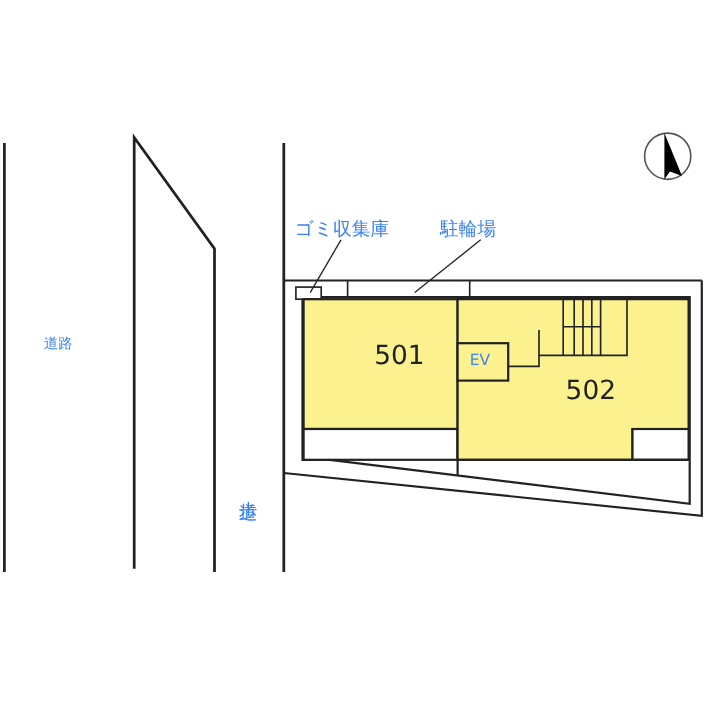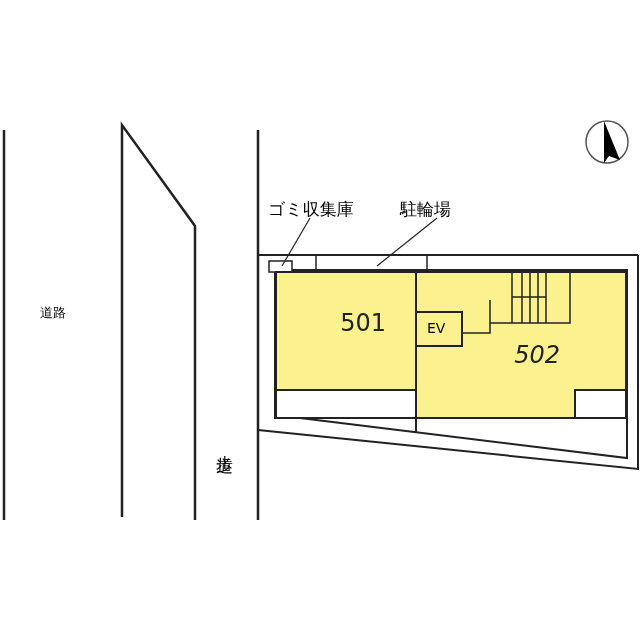--- a/index.html
+++ b/index.html
@@ -1,19 +1,19 @@
 <!DOCTYPE html>
 <html><head>
 <meta charset="utf-8">
 <style>
   html, body { margin:0; padding:0; background:#ffffff; }
   body { width:640px; height:640px; position:relative; overflow:hidden;
          font-family: "DejaVu Sans", "Liberation Sans", sans-serif; color:#222; }
   svg { position:absolute; left:0; top:0; }
-  .lbl { position:absolute; font-size:17px; line-height:1; color:#000000; }
+  .lbl { position:absolute; font-size:17px; line-height:1; color:#3b82f6; }
   .unit { position:absolute; font-size:24px; line-height:30px; text-align:right; color:#222; }
   .vert { writing-mode: vertical-rl; letter-spacing:2px; }
 </style>
 </head>
 <body>
 
 <svg width="640" height="640" viewBox="0 0 640 640">
   <g stroke="#222" stroke-width="2.5" fill="none">
 
     <line x1="4" y1="130" x2="4" y2="520"></line>
@@ -68,15 +68,15 @@
 
 <div class="lbl" style="left:40px;top:306px;font-size:13px;">道路</div>
 <div class="lbl vert" style="left:216px;top:442px;">歩道</div>
 <div class="lbl" style="left:268px;top:201px;">ゴミ収集庫</div>
 <div class="lbl" style="left:400px;top:201px;">駐輪場</div>
 <div class="lbl" style="left:427px;top:321px;font-size:14px;">EV</div>
 
 <div class="unit" style="left:306px;top:308px;width:80px;">
   <div>501</div>
 </div>
-<div class="unit" style="left:480px;top:340px;width:80px;font-style:italic;">
+<div class="unit" style="left:480px;top:340px;width:80px;">
   <div>502</div>
 </div>
 
 </body></html>

